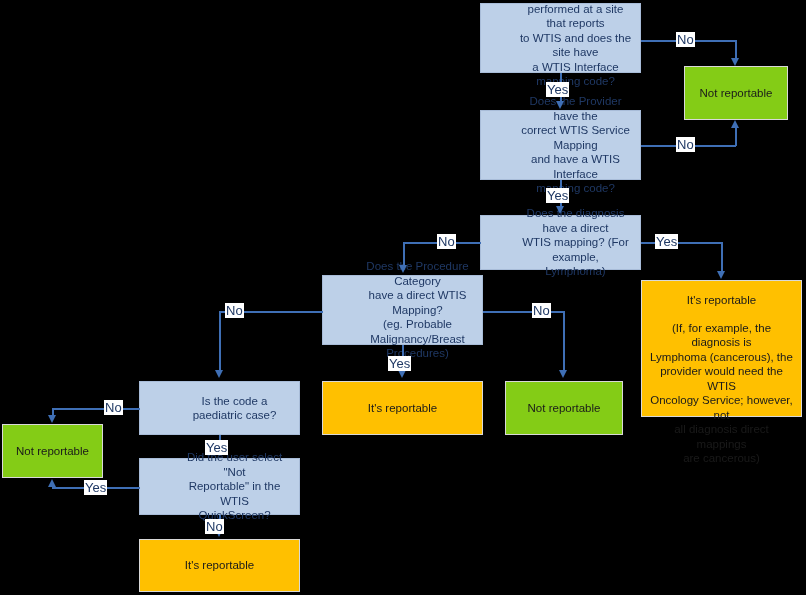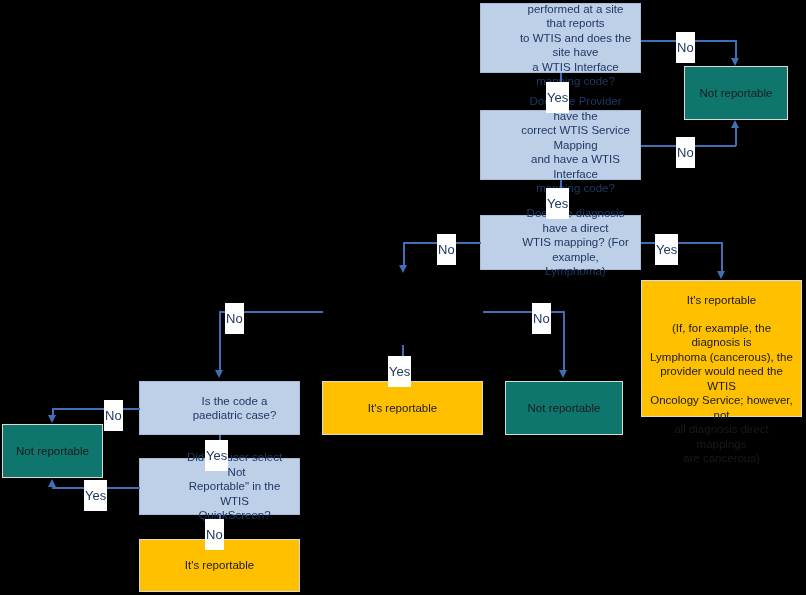--- a/index.html
+++ b/index.html
@@ -29,21 +29,21 @@
     white-space: pre-line;
     border: 1px solid #d9d9d9;
   }
   .node.decision {
     background: #bdd0e8;
     color: #1f3864;
     border-color: #a8bcd8;
     padding-left: 36px;
   }
   .node.terminal-green {
-    background: #0f766e;
+    background: #84cc16;
     color: #1a1a1a;
     border-color: #d9d9d9;
   }
   .node.terminal-orange {
     background: #ffc000;
     color: #1a1a1a;
     border-color: #d9d9d9;
   }
   .node .title-line {
     display: block;
@@ -73,21 +73,21 @@
     border-right: 4.5px solid transparent;
     border-bottom: 8px solid #3f6fb5;
   }
   .edge-label {
     position: absolute;
     background: #ffffff;
     color: #1f3864;
     font-family: "Liberation Sans", sans-serif;
     font-size: 13px;
     line-height: 15px;
-    padding: 8px 1px;
+    padding: 0 1px;
     white-space: nowrap;
   }
 </style>
 </head>
 <body>
 
 <div id="canvas">
 
   <div class="node decision" style="left:480px; top:3px; width:161px; height:70px;">
     <span class="body-text">Is the procedure being
@@ -116,20 +116,26 @@
   <div class="node terminal-orange" style="left:641px; top:280px; width:161px; height:137px; flex-direction:column; justify-content:flex-start; padding-top:12px;">
     <span class="title-line">It's reportable</span>
     <span class="body-text" style="margin-top:13px;">(If, for example, the diagnosis is
 Lymphoma (cancerous), the
 provider would need the WTIS
 Oncology Service; however, not
 all diagnosis direct mappings
 are cancerous)</span>
   </div>
 
+  <div class="node decision" style="left:322px; top:275px; width:161px; height:70px;">
+    <span class="body-text">Does the Procedure Category
+have a direct WTIS Mapping?
+(eg. Probable Malignancy/Breast
+Procedures)</span>
+  </div>
 
   <div class="node terminal-orange" style="left:322px; top:381px; width:161px; height:54px;">
     <span class="body-text">It's reportable</span>
   </div>
 
   <div class="node terminal-green" style="left:505px; top:381px; width:118px; height:54px;">
     <span class="body-text">Not reportable</span>
   </div>
 
   <div class="node decision" style="left:139px; top:381px; width:161px; height:54px;">

